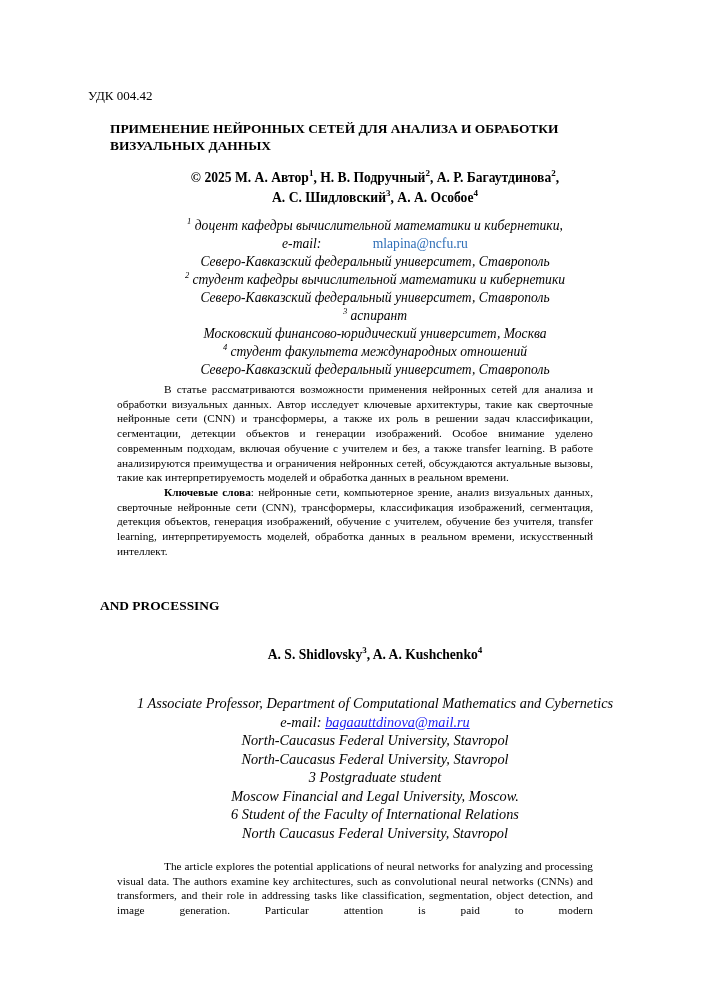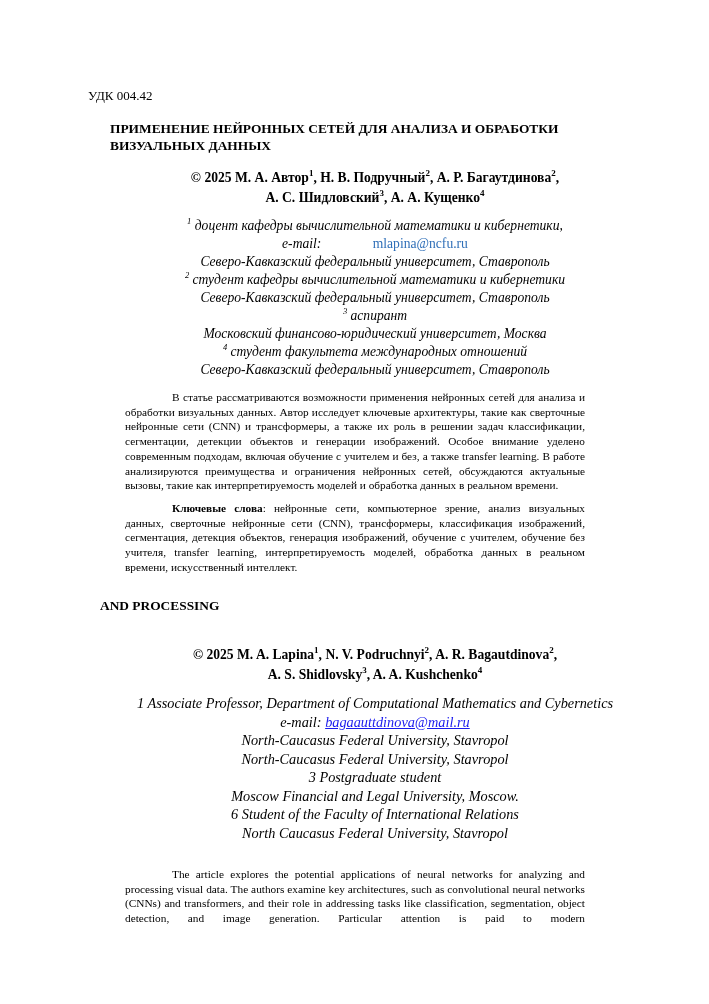--- a/index.html
+++ b/index.html
@@ -12,36 +12,36 @@
              font-weight: bold; font-size: 13.6px; line-height: 20px; }
   .authors sup { font-size: 9px; line-height: 0; }
   .affil { position: absolute; left: 110px; width: 530px; text-align: center;
            font-style: italic; font-size: 13.3px; line-height: 18px; }
   .affil sup { font-size: 8.5px; line-height: 0; }
   .affil .line { display: block; white-space: nowrap; }
   .email-ru { color: #2f6fb8; font-style: normal; margin-left: 48px; }
   .email-en { color: #1a1aee; text-decoration: underline; }
   .abstract { position: absolute; left: 117px; width: 476px; font-size: 11.3px;
               line-height: 14.7px; text-align: justify; }
-  .abstract p { margin: 8px; text-indent: 47px; }
+  .abstract p { margin: 0; text-indent: 47px; }
   .abstract b { font-weight: bold; }
 </style>
 </head>
 <body>
 
 <div class="udk">УДК 004.42</div>
 
 <div class="title" style="top:120px;">
   <div>ПРИМЕНЕНИЕ НЕЙРОННЫХ СЕТЕЙ ДЛЯ АНАЛИЗА И ОБРАБОТКИ</div>
   <div>ВИЗУАЛЬНЫХ ДАННЫХ</div>
 </div>
 
 <div class="authors" style="top:168px;">
   <div><span>© 2025 </span><span>М. А. Автор</span><sup>1</sup><span>, Н. В. Подручный</span><sup>2</sup><span>, А. Р. Багаутдинова</span><sup>2</sup><span>,</span></div>
-  <div><span>А. С. Шидловский</span><sup>3</sup><span>, А. А. Кущенко</span><sup>4</sup></div>
+  <div><span>А. С. Шидловский</span><sup>3</sup><span>, А. А. Особое</span><sup>4</sup></div>
 </div>
 
 <div class="affil" style="top:217px; font-size:13.6px;">
   <span class="line"><sup>1</sup><span> доцент кафедры вычислительной математики и кибернетики,</span></span>
   <span class="line"><span>e-mail: </span><a class="email-ru">mlapina@ncfu.ru</a></span>
   <span class="line">Северо-Кавказский федеральный университет, Ставрополь</span>
   <span class="line"><sup>2</sup><span> студент кафедры вычислительной математики и кибернетики</span></span>
   <span class="line">Северо-Кавказский федеральный университет, Ставрополь</span>
   <span class="line"><sup>3</sup><span> аспирант</span></span>
   <span class="line">Московский финансово-юридический университет, Москва</span>
@@ -52,21 +52,20 @@
 <div class="abstract" style="top:382px;">
   <p>В статье рассматриваются возможности применения нейронных сетей для анализа и обработки визуальных данных. Автор исследует ключевые архитектуры, такие как сверточные нейронные сети (CNN) и трансформеры, а также их роль в решении задач классификации, сегментации, детекции объектов и генерации изображений. Особое внимание уделено современным подходам, включая обучение с учителем и без, а также transfer learning. В работе анализируются преимущества и ограничения нейронных сетей, обсуждаются актуальные вызовы, такие как интерпретируемость моделей и обработка данных в реальном времени.</p>
   <p><b>Ключевые слова</b><span>: нейронные сети, компьютерное зрение, анализ визуальных данных, сверточные нейронные сети (CNN), трансформеры, классификация изображений, сегментация, детекция объектов, генерация изображений, обучение с учителем, обучение без учителя, transfer learning, интерпретируемость моделей, обработка данных в реальном времени, искусственный интеллект.</span></p>
 </div>
 
 <div class="title" style="top:597px; left:100px; width:550px;">
   <div>AND PROCESSING</div>
 </div>
 
 <div class="authors" style="top:645px;">
-  <div><span>© 2025 </span><span>M. A. Lapina</span><sup>1</sup><span>, N. V. Podruchnyi</span><sup>2</sup><span>, A. R. Bagautdinova</span><sup>2</sup><span>,</span></div>
   <div><span>A. S. Shidlovsky</span><sup>3</sup><span>, A. A. Kushchenko</span><sup>4</sup></div>
 </div>
 
 <div class="affil" style="top:694px; left:100px; width:550px; font-size:14.3px; line-height:18.5px;">
   <span class="line">1 Associate Professor, Department of Computational Mathematics and Cybernetics</span>
   <span class="line"><span>e-mail: </span><a class="email-en">bagaauttdinova@mail.ru</a></span>
   <span class="line">North-Caucasus Federal University, Stavropol</span>
   <span class="line">North-Caucasus Federal University, Stavropol</span>
   <span class="line">3 Postgraduate student</span>
   <span class="line">Moscow Financial and Legal University, Moscow.</span>

